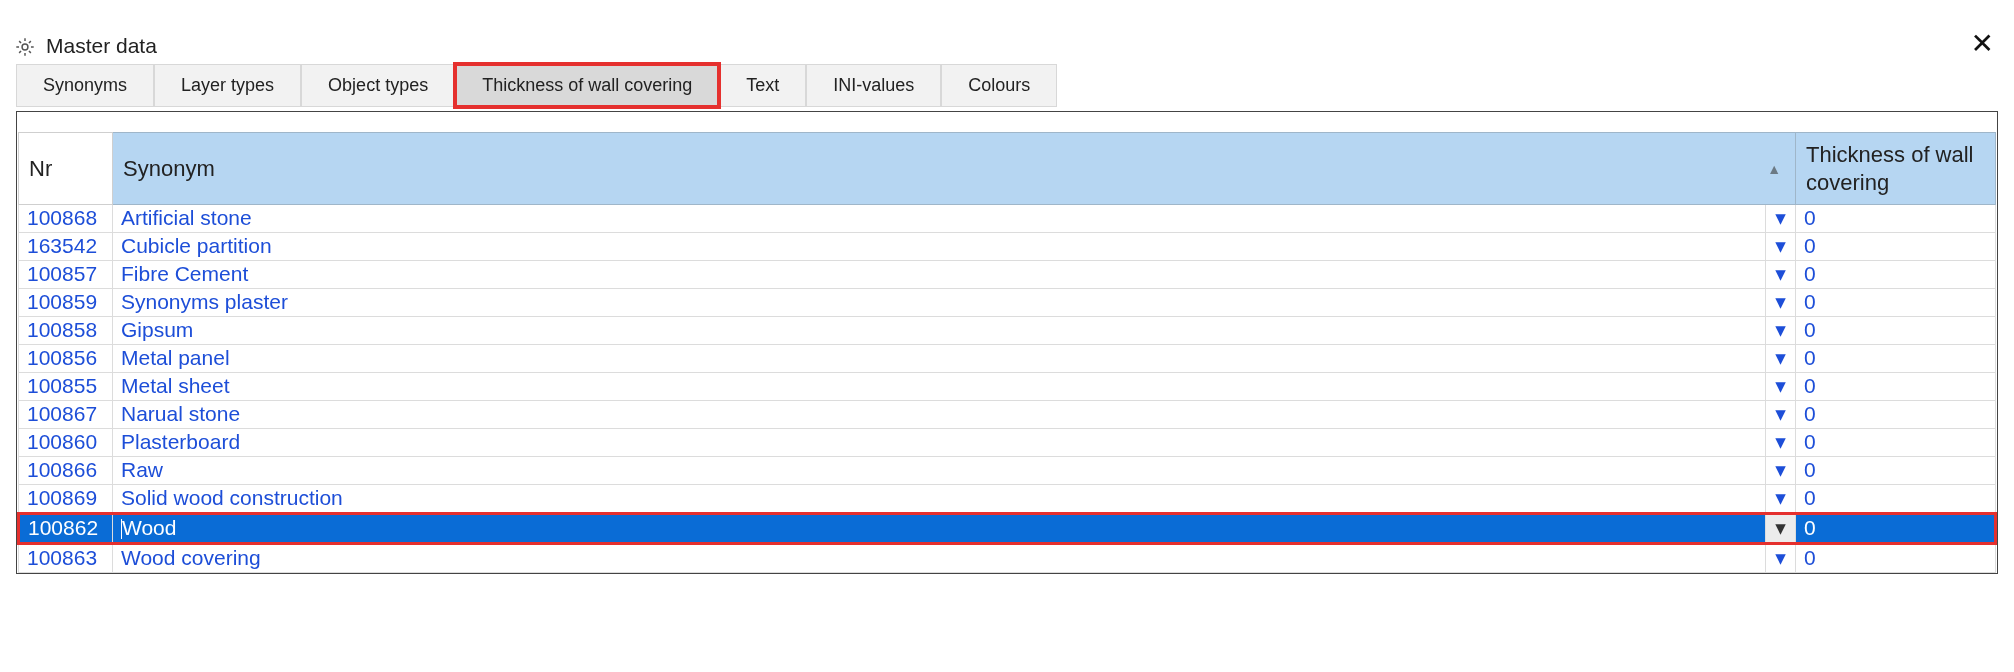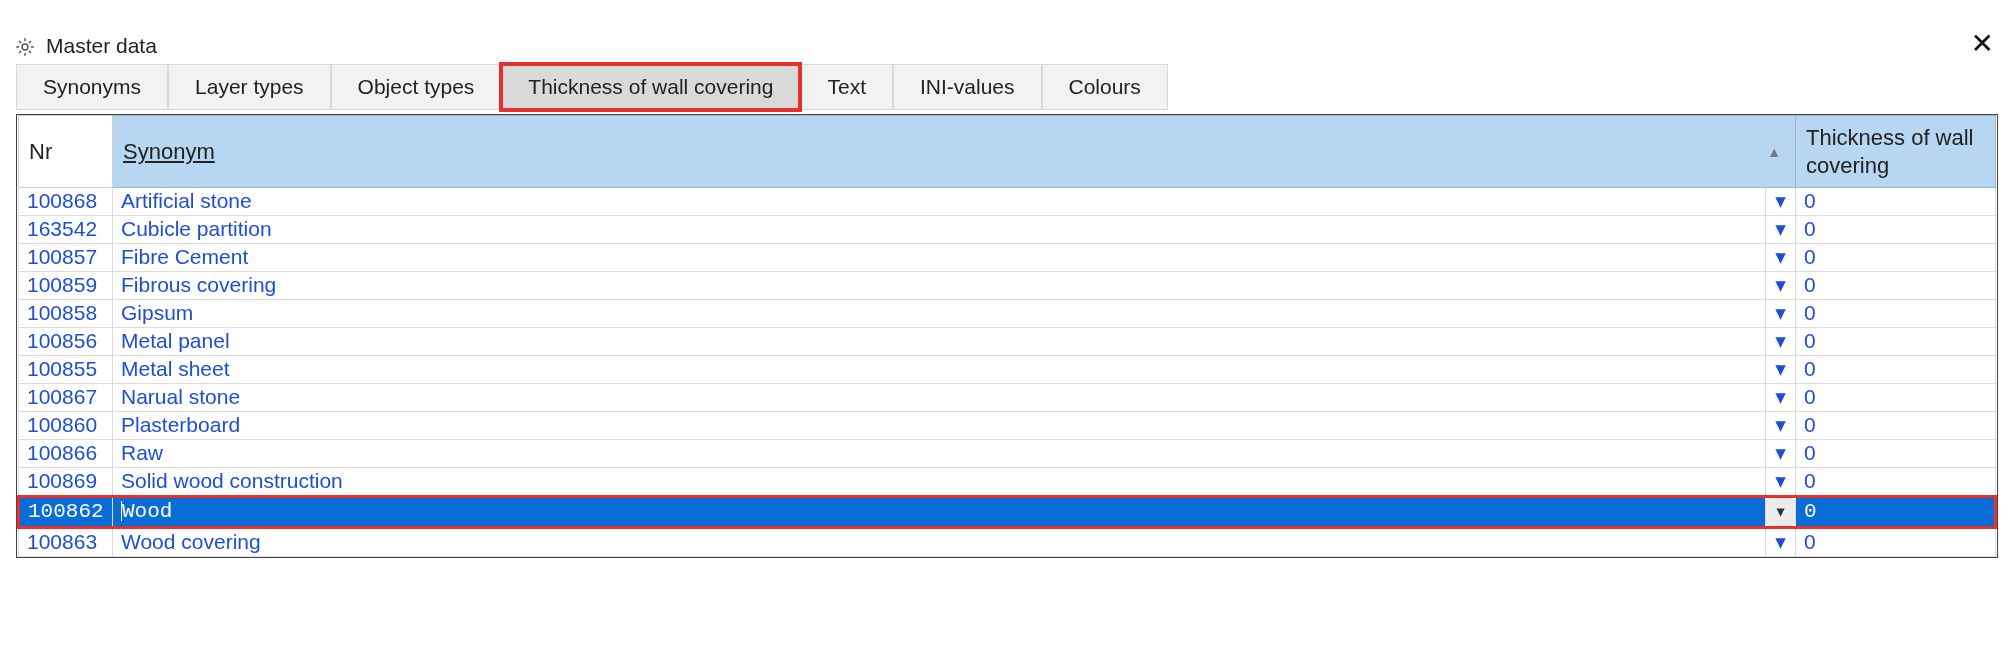--- a/index.html
+++ b/index.html
@@ -40,21 +40,21 @@
       cursor: pointer;
       padding: 0 6px;
     }
     .tabs {
       display: flex;
       padding: 0 16px;
       gap: 0;
     }
     .tab {
       padding: 10px 26px;
-      font-size: 21px;
+      font-size: 18px;
       color: #222;
       border: 1px solid #d8d8d8;
       background: #f2f2f2;
       cursor: pointer;
       white-space: nowrap;
     }
     .tab.active {
       background: #d9d9d9;
     }
     .tab.highlight {
@@ -64,38 +64,38 @@
       z-index: 2;
     }
     .grid-wrap {
       margin: 4px 16px 0 16px;
       border: 1px solid #444;
     }
     table.grid {
       width: 100%;
       border-collapse: collapse;
       table-layout: fixed;
+      margin-top: 20px;
     }
     .grid th {
       background: #b6d6f2;
       border: 1px solid #9fb6c9;
       text-align: left;
       font-weight: 400;
       font-size: 22px;
       color: #222;
       padding: 8px 10px;
       vertical-align: middle;
     }
     .grid th:first-child {
       background: #ffffff;
       border-color: #cfcfcf;
     }
     .th-synonym {
       position: relative;
-      text-decoration: underline;
     }
     .sort-arrow {
       position: absolute;
       right: 14px;
       top: 50%;
       transform: translateY(-50%);
       font-size: 14px;
       color: #6c7a85;
     }
     .grid td {
@@ -119,21 +119,20 @@
     tr.selected td {
       background: #0a6cd6;
       color: #ffffff;
     }
     tr.selected td.dd-cell {
       background: #ececec;
       color: #333;
     }
     .row-highlight-top {
       border-top: 3px solid #e5302e !important;
-      font-family: Liberation Mono, monospace;
     }
     .row-highlight-bottom {
       border-bottom: 3px solid #e5302e !important;
     }
     tr.selected td:first-child {
       border-left: 3px solid #e5302e !important;
     }
     tr.selected td:last-child {
       border-right: 3px solid #e5302e !important;
       background: #0a6cd6;
@@ -206,21 +205,21 @@
           <td class="">0</td>
         </tr>
         <tr>
           <td class="">100857</td>
           <td class="">Fibre Cement</td>
           <td class="dd-cell">▾</td>
           <td class="">0</td>
         </tr>
         <tr>
           <td class="">100859</td>
-          <td class="">Fibrous covering</td>
+          <td class="">Synonyms plaster</td>
           <td class="dd-cell">▾</td>
           <td class="">0</td>
         </tr>
         <tr>
           <td class="">100858</td>
           <td class="">Gipsum</td>
           <td class="dd-cell">▾</td>
           <td class="">0</td>
         </tr>
         <tr>

